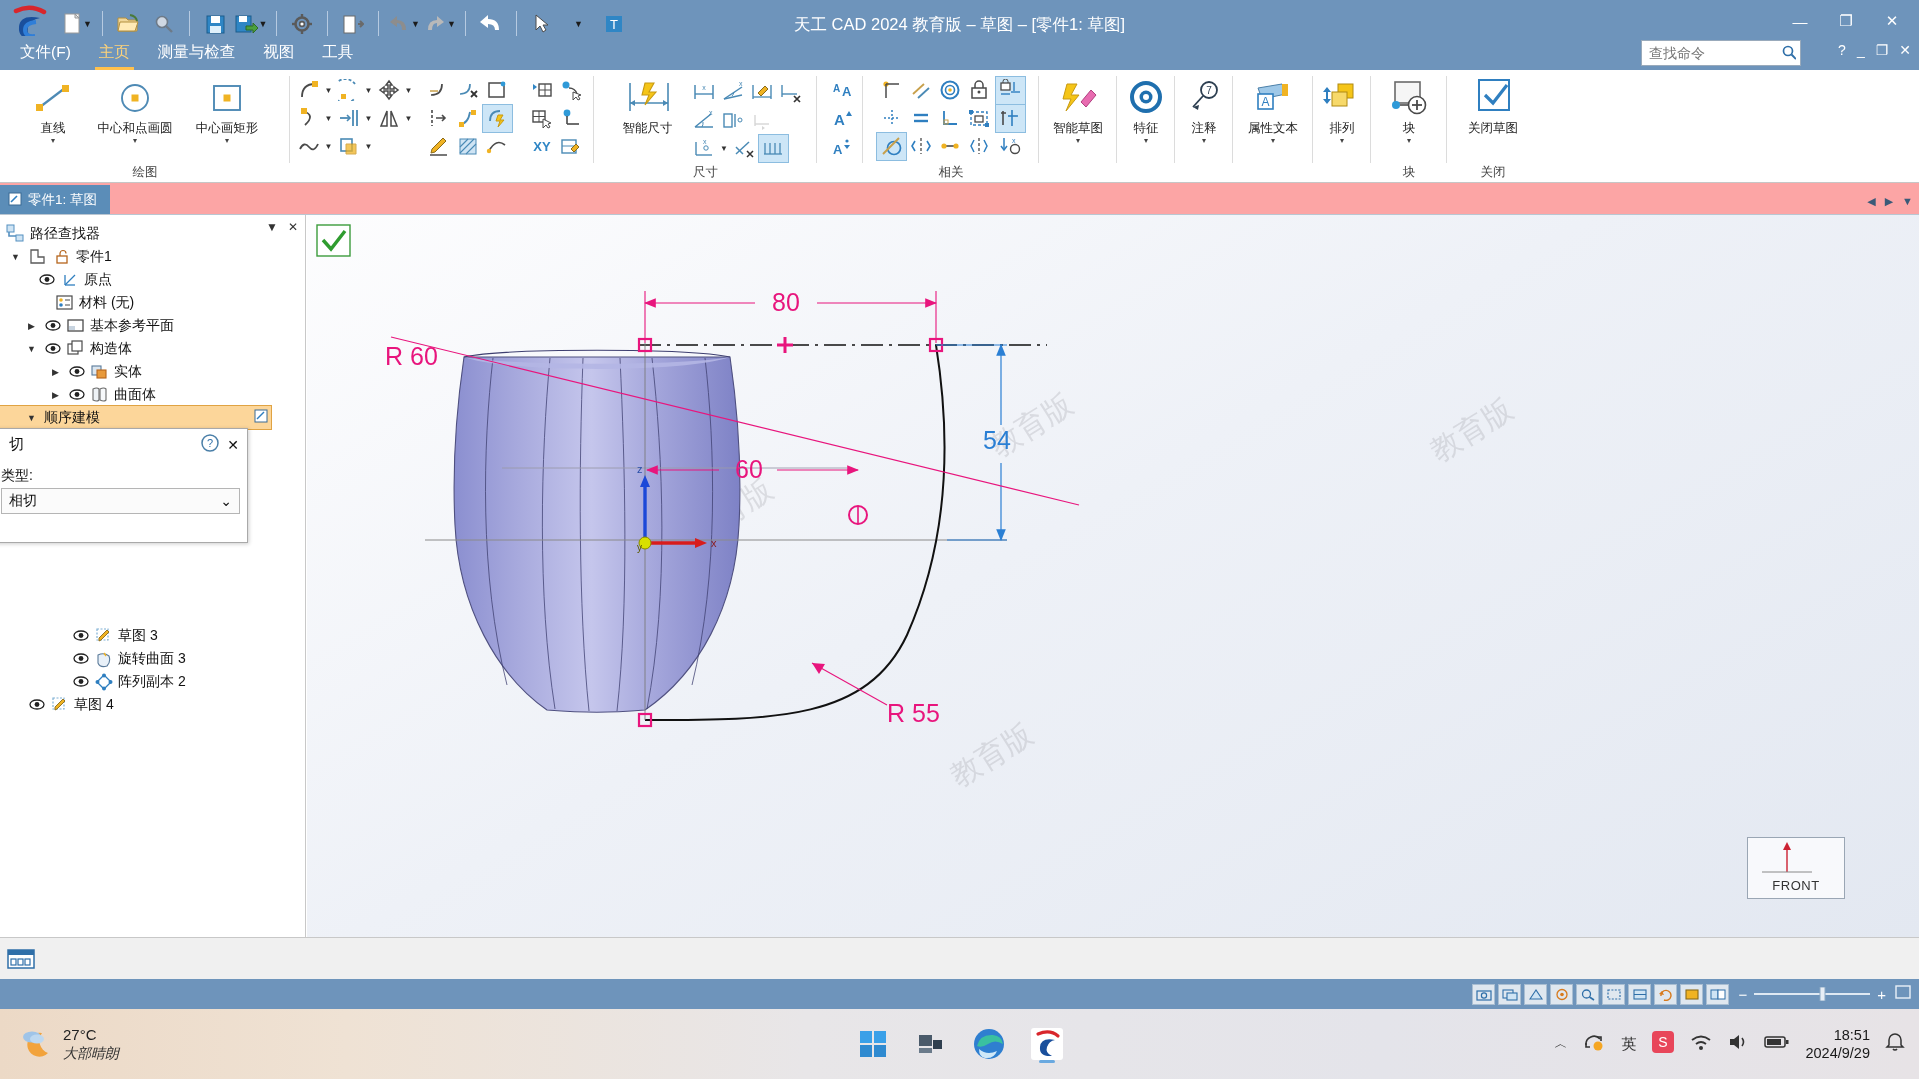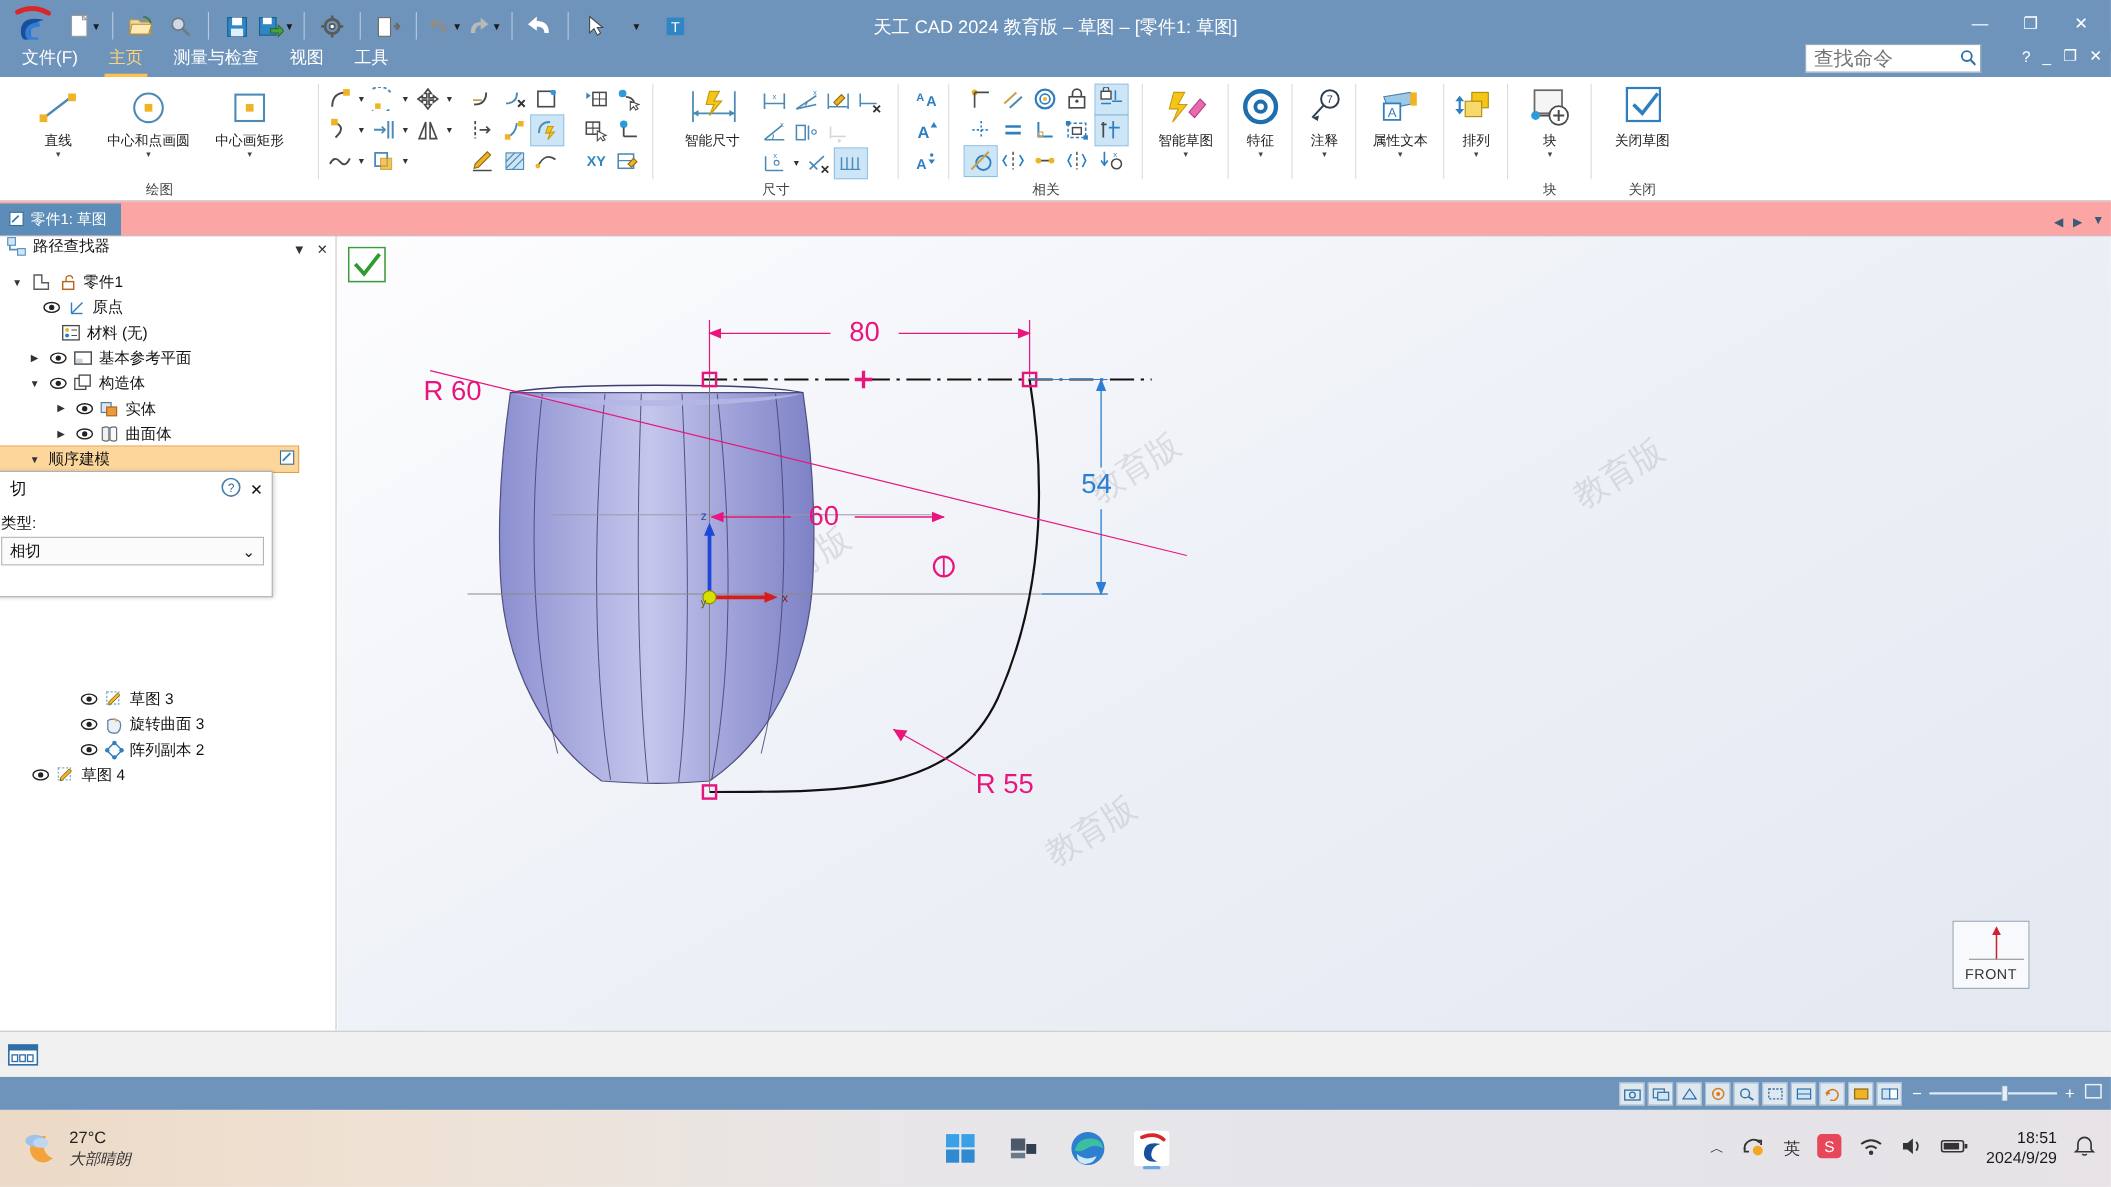--- a/index.html
+++ b/index.html
@@ -25,21 +25,21 @@
   
   .menubar { position:absolute; left:0; top:36px; width:1919px; height:34px;
     background:#6e94bb; display:flex; align-items:flex-end; }
   .mtab { padding:4px 14px 7px; font-size:15.5px; color:#fff; position:relative; }
   .mtab.active { color:#ffd479; }
   .mtab.active:after { content:''; position:absolute; left:10px; right:10px;
     bottom:0; height:3px; background:#ffc14d; }
   .searchbox { position:absolute; right:118px; top:4px; width:160px; height:26px;
     background:#fff; border:1px solid #9ab; display:flex; align-items:center;
     padding:0 4px 0 7px; }
-  .searchbox input { border:0; outline:0; font-size:18px; width:100%;
+  .searchbox input { border:0; outline:0; font-size:14px; width:100%;
     font-family:"Liberation Sans",sans-serif; color:#8b5cf6; background:transparent; }
   .helpgrp { position:absolute; right:8px; top:6px; display:flex;
     align-items:center; gap:11px; color:#fff; font-size:14px; }
 
   
   .ribbon { position:absolute; left:0; top:70px; width:1919px; height:113px;
     background:#fff; border-bottom:1px solid #c6c6c6; display:flex; }
   .rgroup { height:113px; position:relative; display:flex;
     flex-direction:column; align-items:center; }
   .rgroup:after { content:''; position:absolute; right:0; top:6px; bottom:20px;
@@ -66,21 +66,21 @@
     background:#fca5a5; border-bottom:1px solid #b9c6d2; display:flex;
     align-items:flex-end; }
   .dtab { height:29px; background:#5b8db8; color:#fff; font-size:13.5px;
     display:flex; align-items:center; padding:0 13px 0 8px; gap:5px; }
   .dtabnav { position:absolute; right:6px; bottom:6px; display:flex; gap:9px;
     color:#3a5a78; font-size:11px; }
 
   
   .lpanel { position:absolute; left:0; top:215px; width:306px; height:722px;
     background:#fff; border-right:1px solid #c8c8c8; }
-  .lphead { height:28px; display:flex; align-items:flex-start; padding:0 6px;
+  .lphead { height:28px; display:flex; align-items:flex-end; padding:0 6px;
     font-size:14px; color:#111; gap:5px; position:relative; }
   .lphead .tools { position:absolute; right:7px; top:5px; display:flex; gap:10px;
     font-size:12px; color:#333; }
   .tree { padding-top:2px; font-size:14px; color:#111; }
   .tnode { height:23px; display:flex; align-items:center; gap:5px;
     padding-left:6px; white-space:nowrap; }
   .tnode.hl { background:#fcd69a; outline:1px solid #e0a343; margin-right:34px; }
   .tw { width:15px; display:flex; justify-content:center; color:#333;
     font-size:9px; }
   .eye { width:17px; display:flex; justify-content:center; }
@@ -99,21 +99,21 @@
   .dlgsel { margin:0 7px 0 58px; height:26px; border:1px solid #b5b5b5;
     background:#fbfbfb; display:flex; align-items:center; padding:0 7px;
     font-size:14px; color:#111; justify-content:space-between; }
 
   
   .vp { position:absolute; left:307px; top:215px; width:1612px; height:722px;
     background:linear-gradient(150deg,#fdfdfe 0%,#eef1f7 45%,#e3e8f1 100%);
     overflow:hidden; }
   .wm { position:absolute; color:rgba(150,150,160,.26); font-size:30px;
     pointer-events:none; user-select:none; }
-  .viewcube { position:absolute; right:74px; bottom:38px; width:70px;
+  .viewcube { position:absolute; right:74px; bottom:38px; width:98px;
     height:62px; border:1px solid #9aa6b4; background:rgba(255,255,255,.72);
     display:flex; align-items:flex-end; justify-content:center; }
   .vcname { font-size:13px; color:#333; letter-spacing:.5px; margin-bottom:5px; }
 
   
   .cmdbar { position:absolute; left:0; top:937px; width:1919px; height:42px;
     background:#f0f0f0; border-top:1px solid #c8c8c8; display:flex;
     align-items:center; }
   .cmdicon { width:42px; display:flex; justify-content:center; }
   .cmdtext { font-size:15px; color:#111; }

